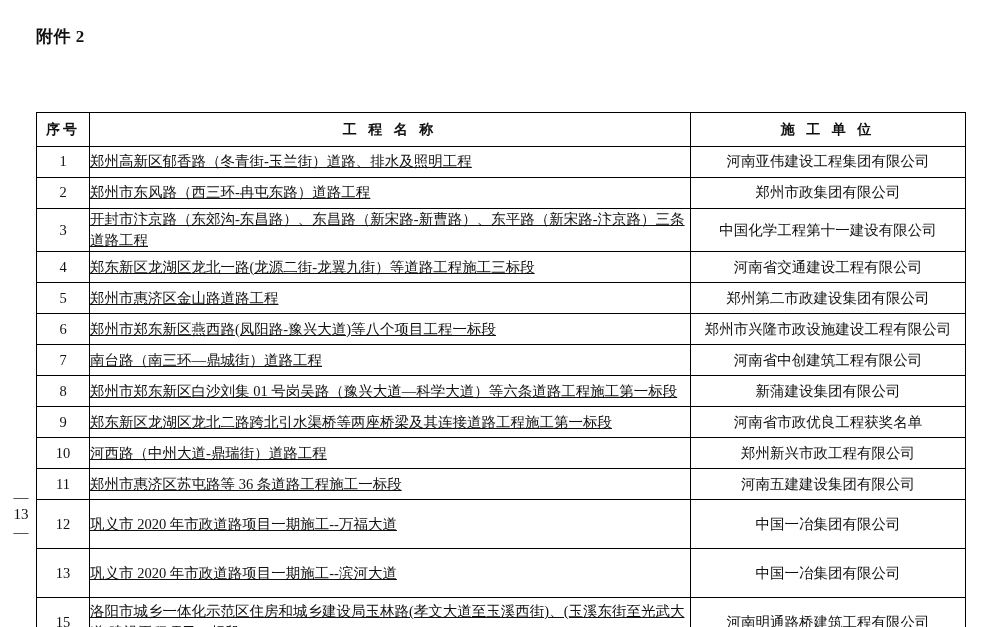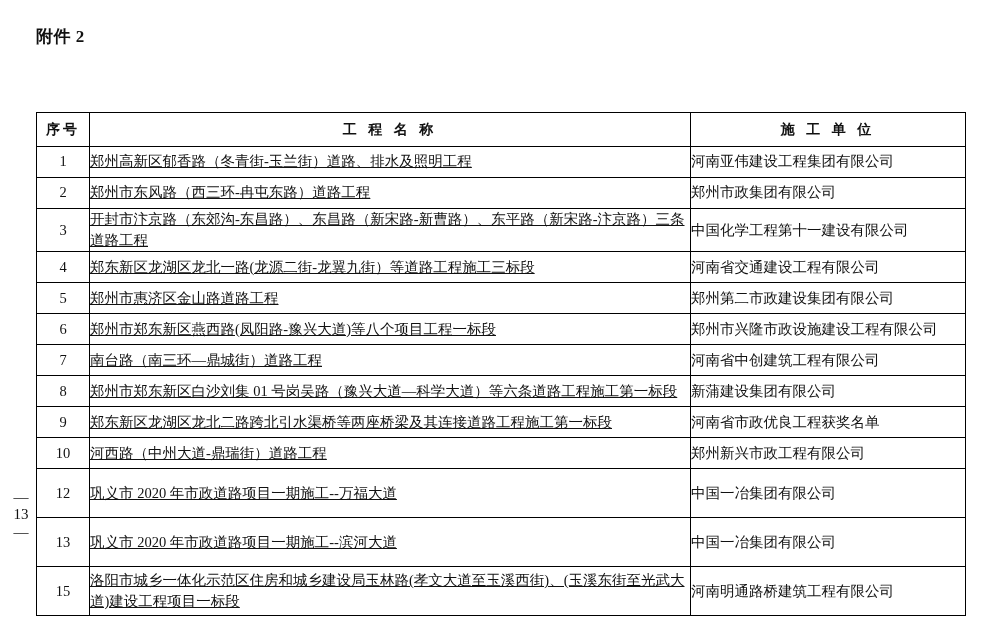--- a/index.html
+++ b/index.html
@@ -81,21 +81,21 @@
   td.cell-no {
     text-align: center;
     font-size: 14.5px;
   }
   td.cell-name {
     text-align: left;
     padding: 3px 6px 3px 10px;
     text-decoration: underline;
   }
   td.cell-unit {
-    text-align: left;
+    text-align: center;
     padding: 3px 6px 3px 8px;
   }
   tr.tall td { height: 48px; }
 
   .page-number {
     position: absolute;
     left: 8px;
     top: 482px;
     width: 26px;
     text-align: center;
@@ -178,20 +178,25 @@
         <tr>
           <td class="cell-no col-no">9</td>
           <td class="cell-name col-name">郑东新区龙湖区龙北二路跨北引水渠桥等两座桥梁及其连接道路工程施工第一标段</td>
           <td class="cell-unit col-unit">河南省市政优良工程获奖名单</td>
         </tr>
         <tr>
           <td class="cell-no col-no">10</td>
           <td class="cell-name col-name">河西路（中州大道-鼎瑞街）道路工程</td>
           <td class="cell-unit col-unit">郑州新兴市政工程有限公司</td>
         </tr>
+        <tr>
+          <td class="cell-no col-no">11</td>
+          <td class="cell-name col-name">郑州市惠济区苏屯路等 36 条道路工程施工一标段</td>
+          <td class="cell-unit col-unit">河南五建建设集团有限公司</td>
+        </tr>
         <tr class="tall">
           <td class="cell-no col-no">12</td>
           <td class="cell-name col-name">巩义市 2020 年市政道路项目一期施工--万福大道</td>
           <td class="cell-unit col-unit">中国一冶集团有限公司</td>
         </tr>
         <tr class="tall">
           <td class="cell-no col-no">13</td>
           <td class="cell-name col-name">巩义市 2020 年市政道路项目一期施工--滨河大道</td>
           <td class="cell-unit col-unit">中国一冶集团有限公司</td>
         </tr>

